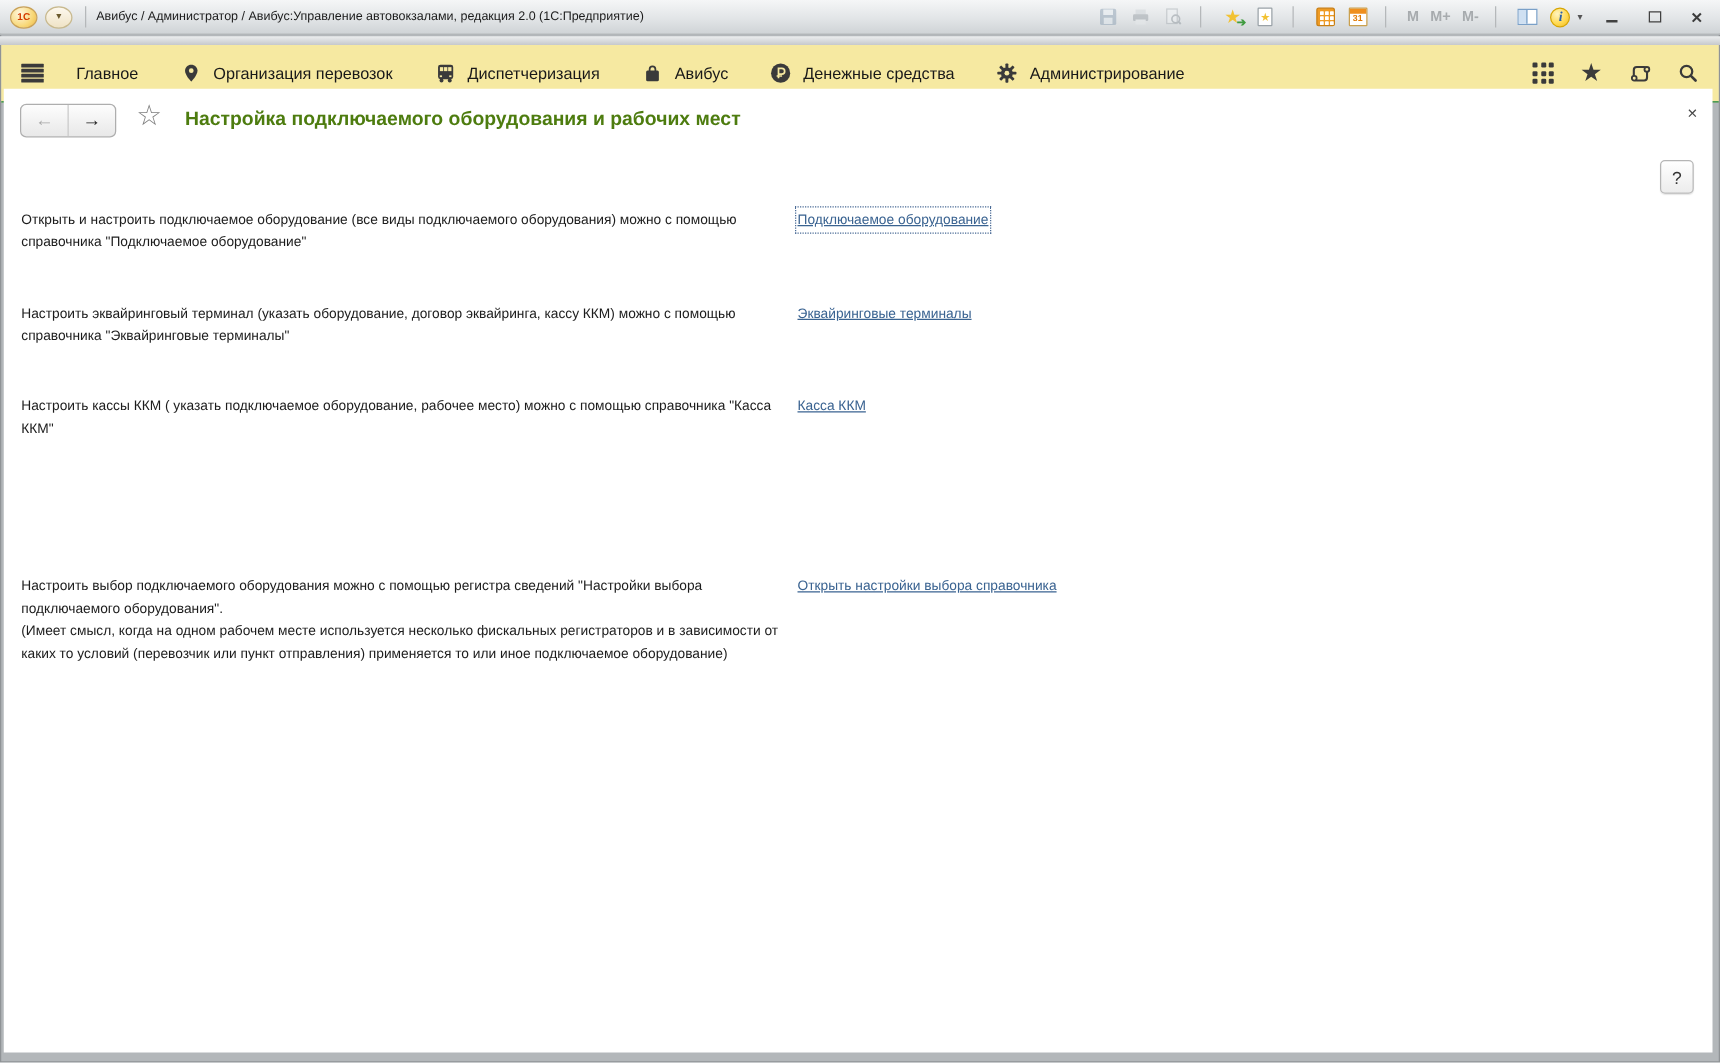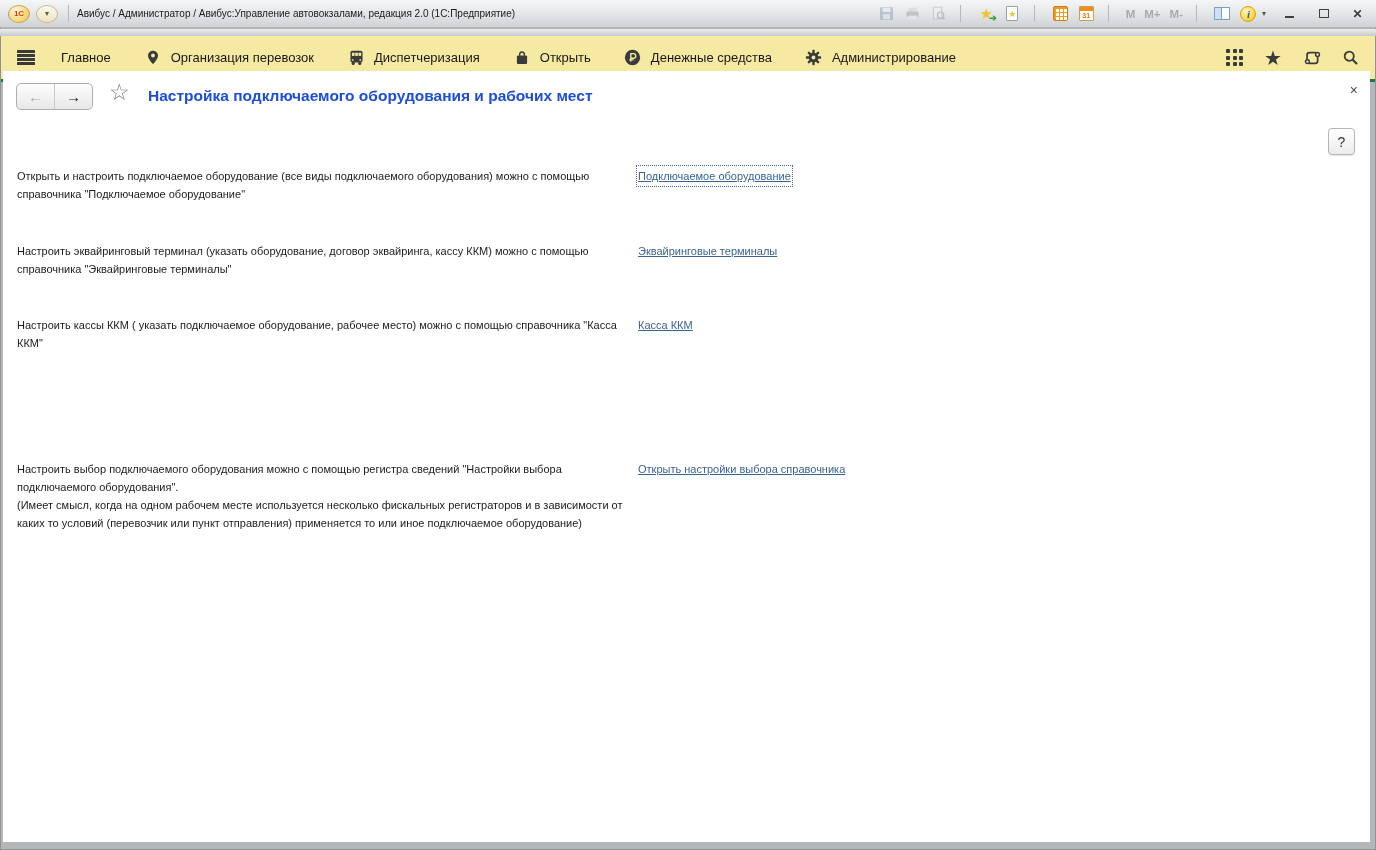--- a/index.html
+++ b/index.html
@@ -34,39 +34,39 @@
   .split { width:16px; height:13px; border:1px solid #7aa0c8; background:#fff; display:flex; }
   .split i { width:50%; } .split i:first-child { background:#cfe0f2; border-right:1px solid #7aa0c8; }
   .starfav { position:relative; font-size:15px; color:#f2c233; line-height:1; }
   .starfav em { position:absolute; right:-4px; bottom:-2px; font-size:9px; color:#3f9b3f; font-style:normal; font-weight:bold; }
   .favdoc { width:12px; height:15px; background:#fff; border:1px solid #9aa2a8; border-radius:1px; text-align:center; font-size:9px; color:#f2c233; line-height:14px; }
 
   
   .framestrip { position:absolute; top:29px; left:0; right:0; height:7px; background:linear-gradient(#eceeef,#c6c9cc); }
 
   
-  .menubar { position:absolute; top:36px; left:1px; right:1px; height:46px; background:#f6e9a1; border-bottom:3px solid #15803d; display:flex; align-items:center; padding:0 16px; }
+  .menubar { position:absolute; top:36px; left:1px; right:1px; height:46px; background:#f6e9a1; border-bottom:1px solid #15803d; display:flex; align-items:center; padding:0 16px; }
   .hamburger { display:flex; flex-direction:column; justify-content:center; gap:1.7px; width:18px; height:16px; margin-right:26px; cursor:pointer; }
   .hamburger i { height:2.4px; background:#3a3a3a; border-radius:.5px; }
   .menu-item { display:flex; align-items:center; gap:9px; margin-right:33px; font-size:13px; color:#191919; cursor:pointer; white-space:nowrap; }
   .mi-icon { width:18px; height:18px; display:flex; align-items:center; justify-content:center; }
   .menubar-right { margin-left:auto; display:flex; align-items:center; gap:21px; }
   .apps-grid { display:grid; grid-template:repeat(3,4px)/repeat(3,4px); gap:2.5px; cursor:pointer; }
   .apps-grid i { background:#3a3a3a; border-radius:1px; }
   .mb-star { font-size:20px; color:#3b3b3b; line-height:1; cursor:pointer; }
   .mb-svg { cursor:pointer; display:flex; }
 
   
   .content { position:absolute; top:71px; left:3px; right:6px; bottom:8px; background:#fff; }
   .navgroup { position:absolute; left:13px; top:12px; width:77px; height:27px; border:1px solid #aeaeae; border-radius:5px; background:linear-gradient(#fdfdfd,#e8e8e8); display:flex; overflow:hidden; }
   .navgroup span { flex:1; display:flex; align-items:center; justify-content:center; font-size:15px; cursor:pointer; }
   .nav-back { color:#a9a9a9; border-right:1px solid #c9c9c9; }
   .nav-fwd { color:#141414; }
   .nav-star { position:absolute; left:106px; top:10px; font-size:23px; color:#808080; cursor:pointer; line-height:1; }
-  .page-title { position:absolute; left:145px; top:16px; font-size:15.5px; font-weight:bold; color:#1d4ed8; white-space:nowrap; }
+  .page-title { position:absolute; left:145px; top:16px; font-size:15.5px; font-weight:bold; color:#4d7c0f; white-space:nowrap; }
   .page-close { position:absolute; right:12px; top:12px; font-size:14px; color:#4a4a4a; cursor:pointer; line-height:1; }
   .help-btn { position:absolute; right:15px; top:57px; width:27px; height:27px; border:1px solid #b5b5b5; border-radius:4px; background:linear-gradient(#ffffff,#ececec); font-size:14px; color:#333; display:flex; align-items:center; justify-content:center; box-shadow:0 1px 1px rgba(0,0,0,.1); cursor:pointer; }
 
   .row { position:absolute; left:14px; right:3px; font-size:11px; line-height:18px; color:#1c1c1c; }
   .row-text { width:622px; white-space:pre-line; }
   .row-link { position:absolute; left:621px; top:0; color:#3a6391; text-decoration:underline; white-space:nowrap; cursor:pointer; }
   .focused { outline:1px dotted #4a6b96; outline-offset:1px;text-decoration:underline; }
 </style>
 </head>
 <body>
@@ -194,21 +194,21 @@
       <span>Диспетчеризация</span>
     </div>
 
     <div class="menu-item">
       <span class="mi-icon">
         <svg width="16" height="17" viewBox="0 0 16 16">
             <path d="M5.7 6.2 V4.8 a2.3 2.3 0 0 1 4.6 0 V6.2" fill="none" stroke="#3a3a3a" stroke-width="1.4"></path>
             <rect x="2.9" y="5.9" width="10.2" height="8.6" rx="1.2" fill="#3a3a3a"></rect>
           </svg>
       </span>
-      <span>Открыть</span>
+      <span>Авибус</span>
     </div>
 
     <div class="menu-item">
       <span class="mi-icon">
         <svg width="17" height="17" viewBox="0 0 16 16">
             <circle cx="8" cy="8" r="7.2" fill="#3a3a3a"></circle>
             <path d="M6.4 11.8 V4.4 h2.5 a2.15 2.15 0 0 1 0 4.3 H6.4" fill="none" stroke="#f6e9a1" stroke-width="1.3"></path>
             <line x1="5" y1="10.2" x2="9.1" y2="10.2" stroke="#f6e9a1" stroke-width="1.1"></line>
           </svg>
       </span>

